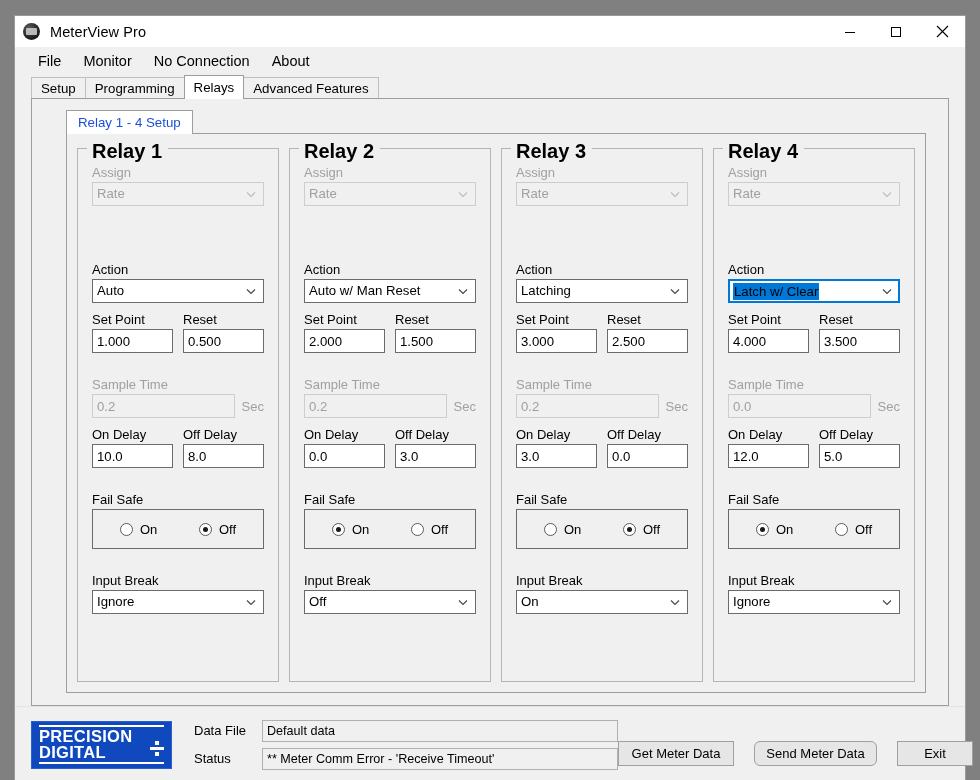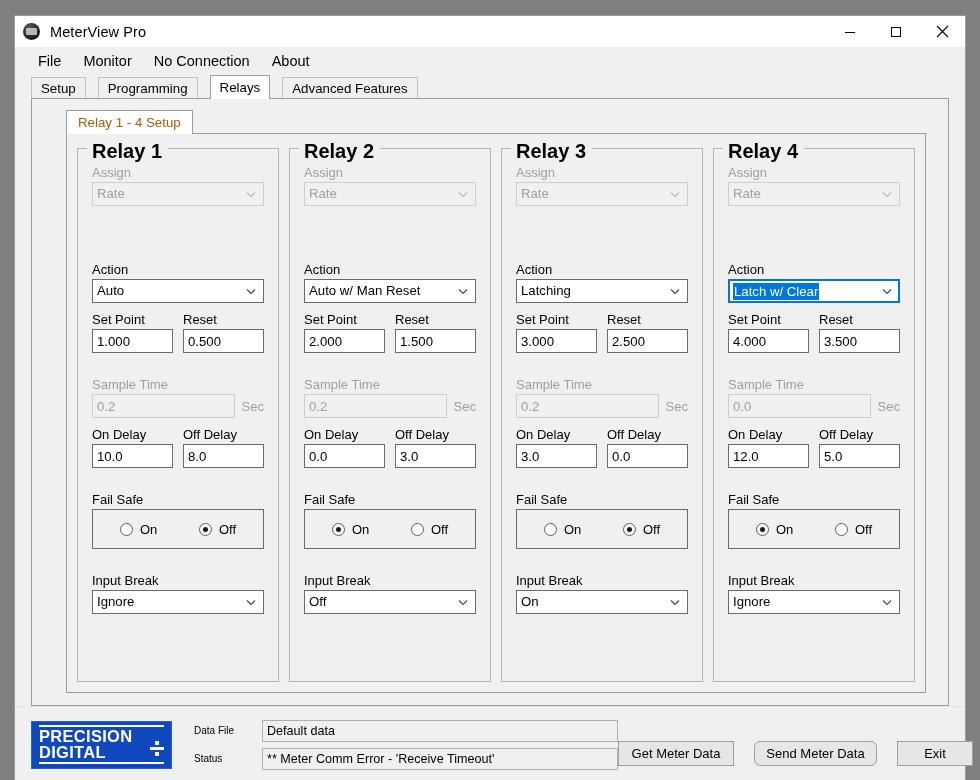--- a/index.html
+++ b/index.html
@@ -84,21 +84,20 @@
 
   
   .tabstrip {
     height: 23px;
     display: flex;
     align-items: flex-end;
     padding-left: 16px;
     flex: 0 0 auto;
     position: relative;
     z-index: 3;
-    gap: 13px;
   }
   .tab {
     font-size: 13.3px;
     color: #000;
     padding: 3px 9px 3px 9px;
     background: #f0f0f0;
     border: 1px solid #c0c0c0;
     border-bottom: none;
     margin-right: -1px;
     height: 21px;
@@ -133,21 +132,21 @@
     display: flex;
     align-items: flex-end;
     padding-left: 22px;
     height: 23px;
     flex: 0 0 auto;
     position: relative;
     z-index: 3;
   }
   .inner-tab {
     font-size: 13.3px;
-    color: #a16207;
+    color: #1d4ed8;
     background: #ffffff;
     border: 1px solid #9d9d9d;
     border-bottom: none;
     padding: 4px 11px 4px 11px;
     height: 24px;
     line-height: 16px;
     margin-bottom: -1px;
     white-space: nowrap;
   }
   .inner-tabpage {
@@ -211,21 +210,21 @@
     color: #a0a0a0;
   }
   .sel.disabled .chev { color: #bdbdbd; }
 
   .sel.focused {
     border: 2px solid #0078d7;
     padding: 0 3px;
   }
   .sel.focused .sel-text {
     background: #0078d7;
-    color: #ffffff;
+    color: #000000;
     padding: 1px 1px 1px 1px;
     line-height: 15px;
     display: inline-block;
     flex: 0 0 auto;
   }
 
   .spacer-tall { height: 56px; }
 
   .row2 { display: flex; gap: 10px; }
   .col2 { flex: 1 1 0; min-width: 0; }
@@ -314,21 +313,21 @@
 
   .status-area {
     margin-left: 22px;
     display: flex;
     flex-direction: column;
     gap: 6px;
     flex: 0 0 auto;
   }
   .status-row { display: flex; align-items: center; gap: 10px; }
   .status-lbl {
-    font-size: 10px; color: #000;
+    font-size: 13px; color: #000;
     width: 58px; flex: 0 0 auto;
   }
   .status-field {
     width: 356px; height: 22px;
     border: 1px solid #b0b0b0;
     background: #f0f0f0;
     font-size: 12.6px;
     color: #000;
     display: flex; align-items: center;
     padding: 0 4px;

